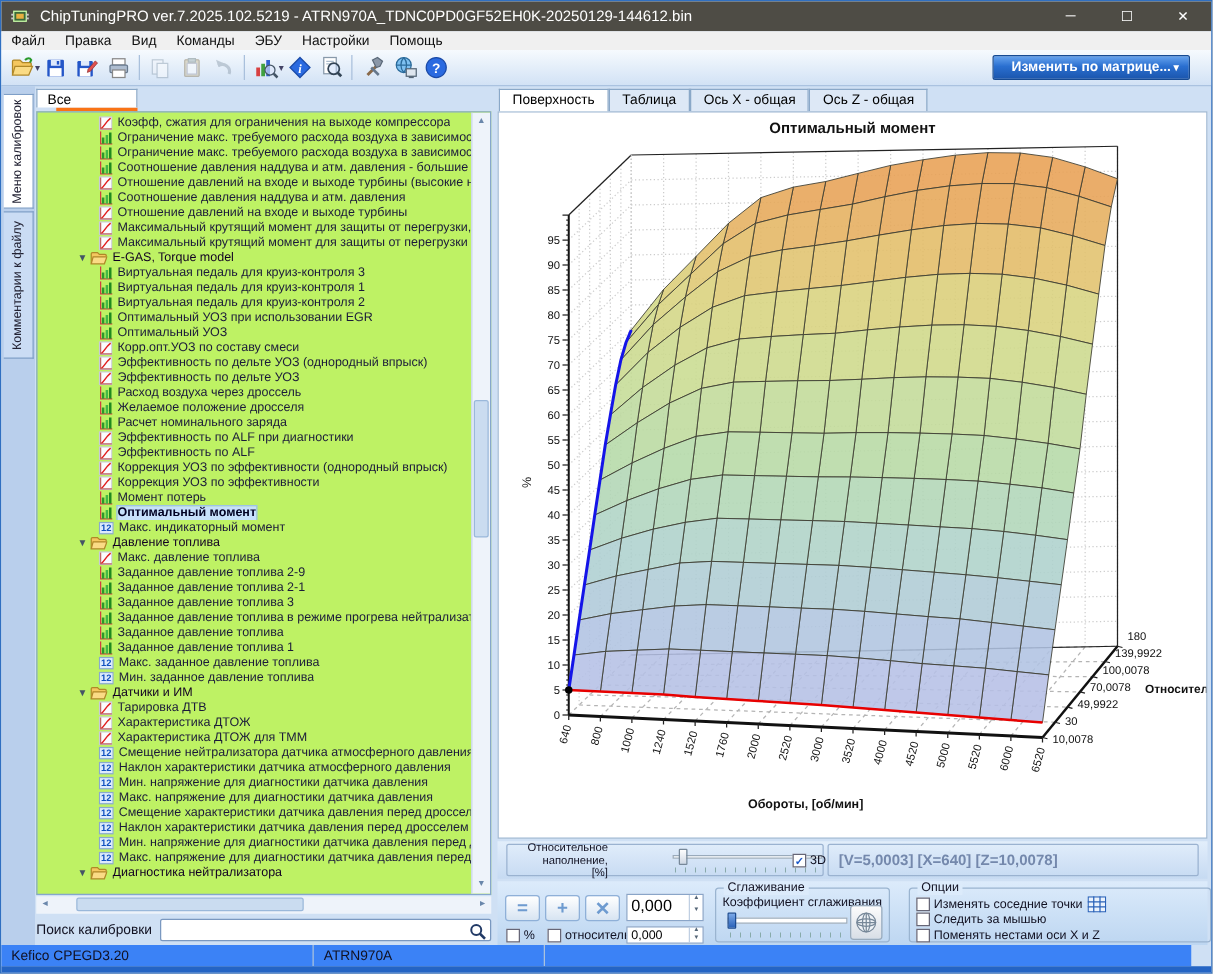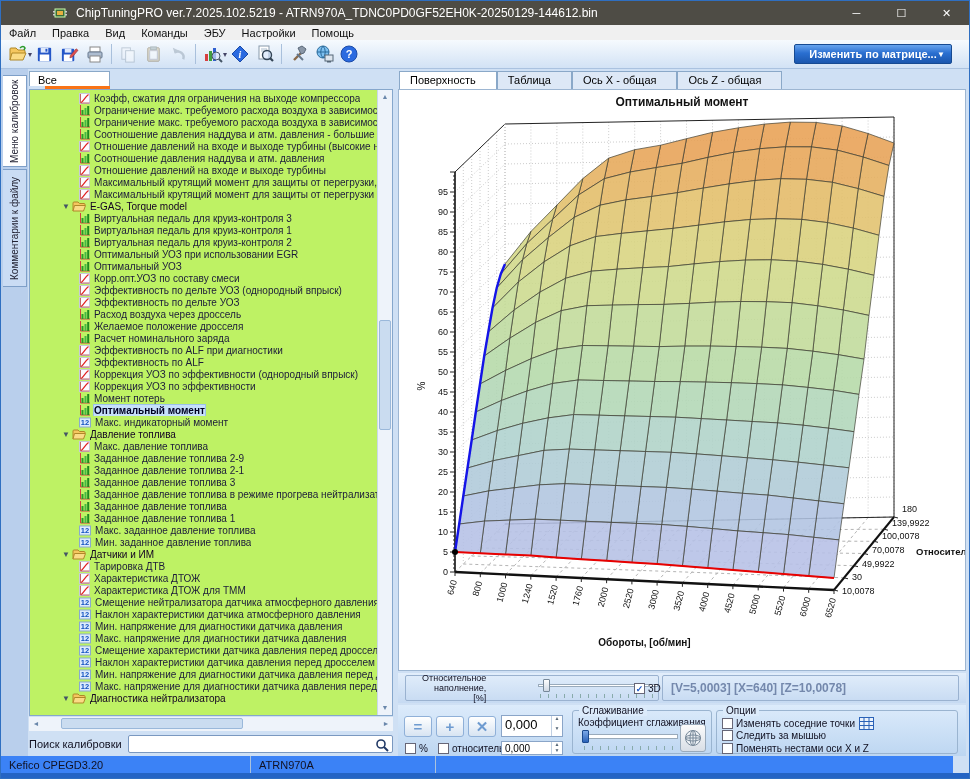--- a/index.html
+++ b/index.html
@@ -2,21 +2,21 @@
 <html><head>
 <meta charset="utf-8">
 <style>
   * { margin:0; padding:0; box-sizing:border-box; }
   body { font-family:"Liberation Sans",sans-serif; background:#888; }
   #window { position:relative; width:970px; height:779px; background:#cfe0f4;
             border:1px solid #2f6fc1; overflow:hidden; font-family:"Liberation Sans",sans-serif; }
 
   
   .titlebar { position:absolute; left:0; top:0; right:0; height:24px; background:#4e4c45;
-              display:flex; align-items:center; color:#fff;padding-left:44px; }
+              display:flex; align-items:center; color:#fff; }
   .title-icon { margin-left:7px; width:16px; height:14px; }
   .title-text { margin-left:8px; font-size:12px; white-space:nowrap; }
   .win-btns { margin-left:auto; display:flex; height:24px; }
   .win-btn { width:45px; display:flex; align-items:center; justify-content:center;
              color:#fff; font-size:11px; }
 
   
   .menubar { position:absolute; left:0; top:24px; right:0; height:15px; background:#f0f0f0;
              display:flex; align-items:center; font-size:11px; color:#111; }
   .menu-item { padding:0 8px; }
@@ -64,21 +64,21 @@
   .hscroll { position:absolute; left:28px; top:716px; width:364px; height:14px; background:#eef3fa; }
   .hscroll .sarr { position:absolute; top:0; width:14px; height:14px; text-align:center; font-size:7px; color:#6a87ab; line-height:14px; }
   .hthumb { position:absolute; left:32px; top:1px; width:182px; height:11px; background:#cadcf0; border:1px solid #9ab8da; border-radius:2px; }
 
   .search-row { position:absolute; left:28px; top:733px; width:364px; height:20px; display:flex; align-items:center; font-size:11px; color:#112; }
   .search-input { position:relative; margin-left:6px; flex:1; height:18px; background:#fff; border:1px solid #7a98c0; border-radius:2px; }
   .search-input svg { position:absolute; right:3px; top:2px; }
 
   
   .right-tabs { position:absolute; left:398px; top:70px; height:18px; display:flex; font-size:11px; }
-  .right-tabs .ttab { padding:2px 20px 0 10px; }
+  .right-tabs .ttab { padding:2px 10px 0 10px; }
   .chart-area { position:absolute; left:397px; top:88px; width:568px; height:582px; background:#fff; border:1px solid #9db6d2; }
   .chart-area svg { display:block; }
 
   .slider-row { position:absolute; left:397px; top:672px; width:568px; height:30px;
                 background:linear-gradient(#e2eefb,#c6daf2); }
   .fill-box { position:absolute; left:7px; top:2px; width:254px; height:26px; border:1px solid #9ab2d0; border-radius:2px; display:flex; align-items:center;gap:48px; }
   .fill-label { width:86px; text-align:right; font-size:9px; color:#112; line-height:10px; }
   .hslider { position:relative; width:128px; height:20px; margin-left:4px; }
   .hslider .track { position:absolute; left:0; right:0; top:6px; height:3px; background:#fff; border:1px solid #9ab; }
   .hslider .thumb { position:absolute; top:1px; width:7px; height:13px; background:linear-gradient(#fdfdfd,#cfd8e4); border:1px solid #789; border-radius:1px; }
@@ -1222,21 +1222,21 @@
         <svg width="20" height="20" viewBox="0 0 20 20">
           <circle cx="10" cy="10" r="7.5" fill="#eef2f6" stroke="#789"></circle>
           <ellipse cx="10" cy="10" rx="7.5" ry="3" fill="none" stroke="#789"></ellipse>
           <ellipse cx="10" cy="10" rx="3" ry="7.5" fill="none" stroke="#789"></ellipse>
           <line x1="2.5" y1="10" x2="17.5" y2="10" stroke="#789"></line>
           <line x1="10" y1="2.5" x2="10" y2="17.5" stroke="#789"></line>
         </svg>
       </div>
     </div>
 
-    <div class="group" style="left:318px;top:5px;width:242px;height:44px;">
+    <div class="group" style="left:329px;top:5px;width:242px;height:44px;">
       <span class="glabel">Опции</span>
       <div class="cb" style="position:absolute;left:5px;top:6px;">
         <span class="box"></span>
         <span>Изменять соседние точки</span>
         <svg class="grid-icon" width="15" height="13" viewBox="0 0 15 13">
           <rect x="0.5" y="0.5" width="14" height="12" fill="#eaf2fc" stroke="#2a62b8"></rect>
           <line x1="5" y1="0" x2="5" y2="13" stroke="#2a62b8"></line>
             <line x1="10" y1="0" x2="10" y2="13" stroke="#2a62b8"></line>
           <line x1="0" y1="4.5" x2="15" y2="4.5" stroke="#2a62b8"></line>
             <line x1="0" y1="8.5" x2="15" y2="8.5" stroke="#2a62b8"></line>

